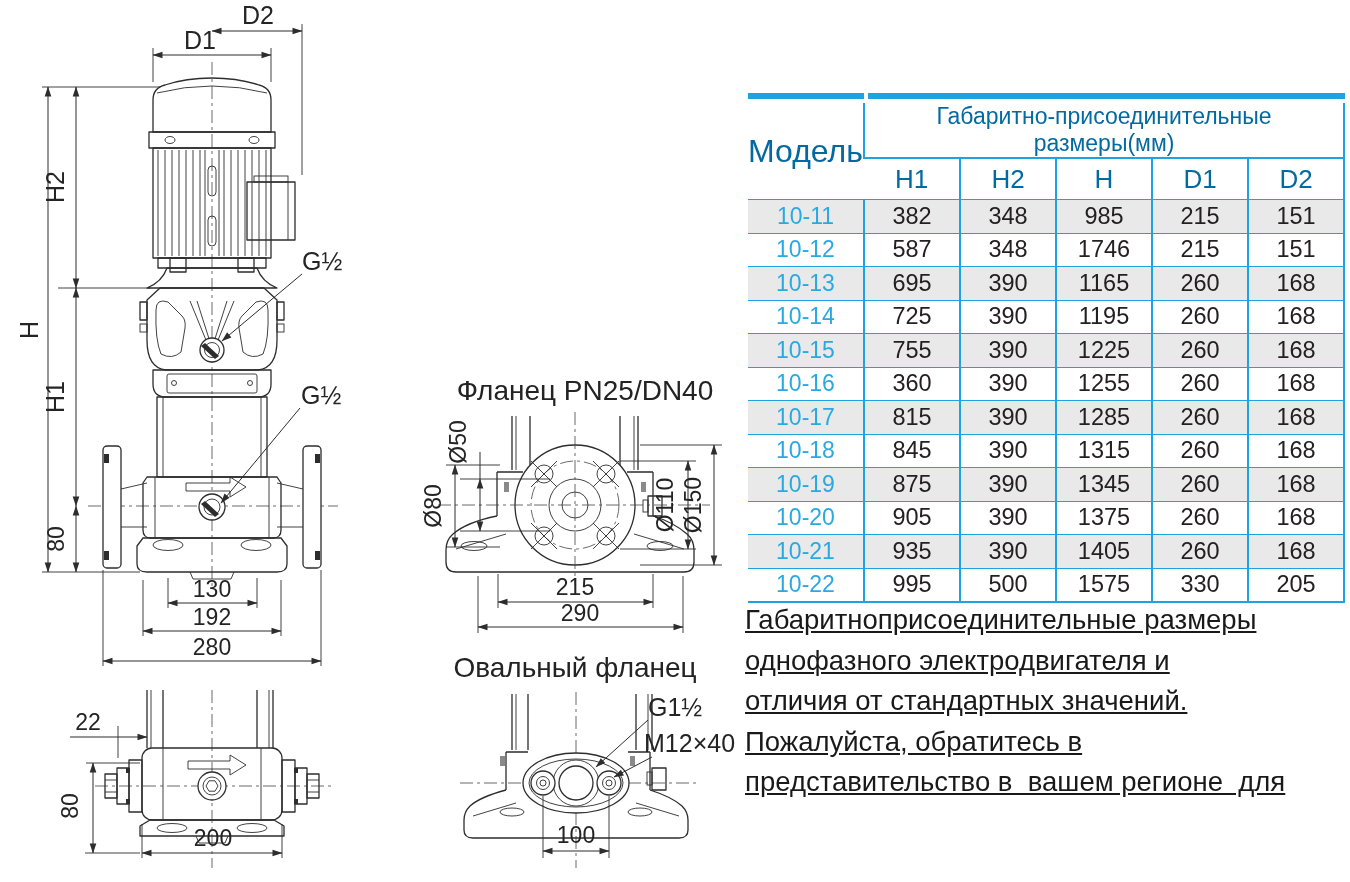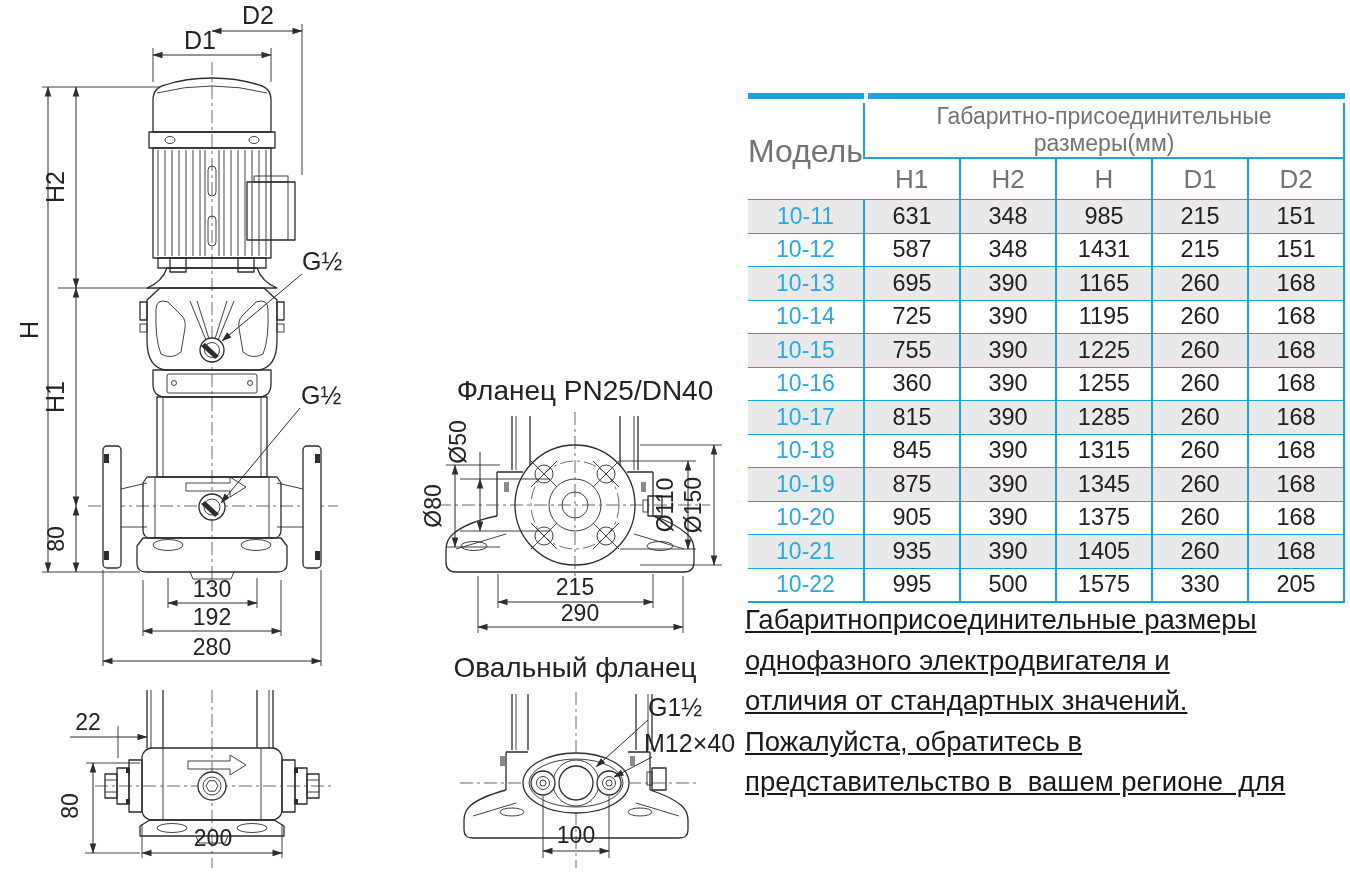--- a/index.html
+++ b/index.html
@@ -22,21 +22,21 @@
   
   .right-col{position:absolute;left:748px;top:93px;width:597px;}
   .topbar{display:flex;height:6px;margin-bottom:4px;}
   .topbar .seg1{width:116px;background:#1ea2e2;}
   .topbar .gap{width:4px;background:#ffffff;}
   .topbar .seg2{flex:1;background:#1ea2e2;}
   table.dims{width:100%;border-collapse:collapse;table-layout:fixed;
              border-right:2.5px solid #1ea2e2;border-bottom:2.5px solid #1ea2e2;}
   table.dims col.c0{width:116px;}
   table.dims th,table.dims td{text-align:center;vertical-align:middle;padding:0;}
-  table.dims thead th{color:#737373;font-weight:400;border-left:2px solid #1ea2e2;}
+  table.dims thead th{color:#0369a1;font-weight:400;border-left:2px solid #1ea2e2;}
   table.dims thead th:first-child{border-left:none;}
   th.model-h{font-size:32px;}
   th.group-h{font-size:23px;height:42px;}
   th.col-h{font-size:26px;height:40px;border-top:2px solid #1ea2e2;}
   table.dims tbody td{border-top:1.6px solid #1ea2e2;border-left:2px solid #1ea2e2;height:32.5px;}
   table.dims tbody td:first-child{border-left:none;}
   table.dims tbody tr:nth-child(odd){background:#e9e9e9;}
   td.model{color:#29a9e2;font-size:23px;}
   td.val{color:#242021;font-size:23.5px;}
   .note{position:absolute;left:745px;top:600px;width:602px;color:#191919;text-decoration:underline;}
@@ -324,31 +324,31 @@
         <th class="col-h">H1</th>
         <th class="col-h">H2</th>
         <th class="col-h">H</th>
         <th class="col-h">D1</th>
         <th class="col-h">D2</th>
       </tr>
     </thead>
     <tbody>
       <tr>
         <td class="model">10-11</td>
-        <td class="val">631</td>
+        <td class="val">382</td>
         <td class="val">348</td>
         <td class="val">985</td>
         <td class="val">215</td>
         <td class="val">151</td>
       </tr>
       <tr>
         <td class="model">10-12</td>
         <td class="val">587</td>
         <td class="val">348</td>
-        <td class="val">1431</td>
+        <td class="val">1746</td>
         <td class="val">215</td>
         <td class="val">151</td>
       </tr>
       <tr>
         <td class="model">10-13</td>
         <td class="val">695</td>
         <td class="val">390</td>
         <td class="val">1165</td>
         <td class="val">260</td>
         <td class="val">168</td>

